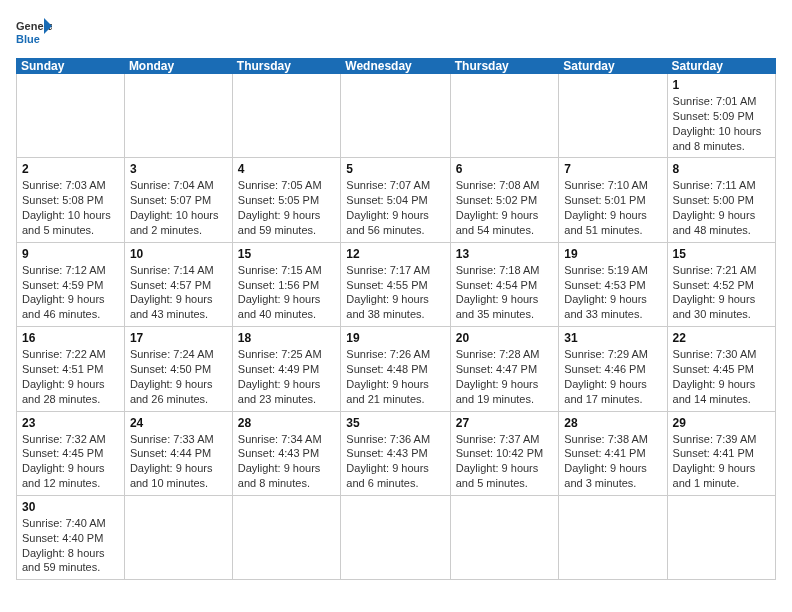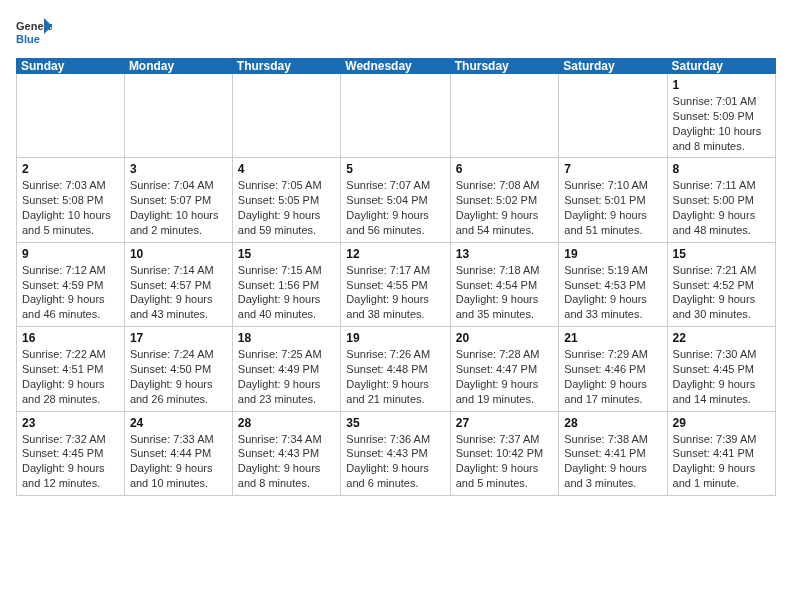--- a/index.html
+++ b/index.html
@@ -251,21 +251,21 @@
 and 21 minutes.</div>
         </td>
         <td>
           <span class="day-num">20</span>
           <div class="day-info">Sunrise: 7:28 AM
 Sunset: 4:47 PM
 Daylight: 9 hours
 and 19 minutes.</div>
         </td>
         <td>
-          <span class="day-num">21</span>
+          <span class="day-num">31</span>
           <div class="day-info">Sunrise: 7:29 AM
 Sunset: 4:46 PM
 Daylight: 9 hours
 and 17 minutes.</div>
         </td>
         <td>
           <span class="day-num">22</span>
           <div class="day-info">Sunrise: 7:30 AM
 Sunset: 4:45 PM
 Daylight: 9 hours
@@ -315,15 +315,30 @@
 Daylight: 9 hours
 and 3 minutes.</div>
         </td>
         <td>
           <span class="day-num">29</span>
           <div class="day-info">Sunrise: 7:39 AM
 Sunset: 4:41 PM
 Daylight: 9 hours
 and 1 minute.</div>
         </td>
+      </tr>
+      <tr>
+        <td>
+          <span class="day-num">30</span>
+          <div class="day-info">Sunrise: 7:40 AM
+Sunset: 4:40 PM
+Daylight: 8 hours
+and 59 minutes.</div>
+        </td>
+        <td class="empty"></td>
+        <td class="empty"></td>
+        <td class="empty"></td>
+        <td class="empty"></td>
+        <td class="empty"></td>
+        <td class="empty"></td>
       </tr>
     </tbody>
 </table>
 
 </body></html>

